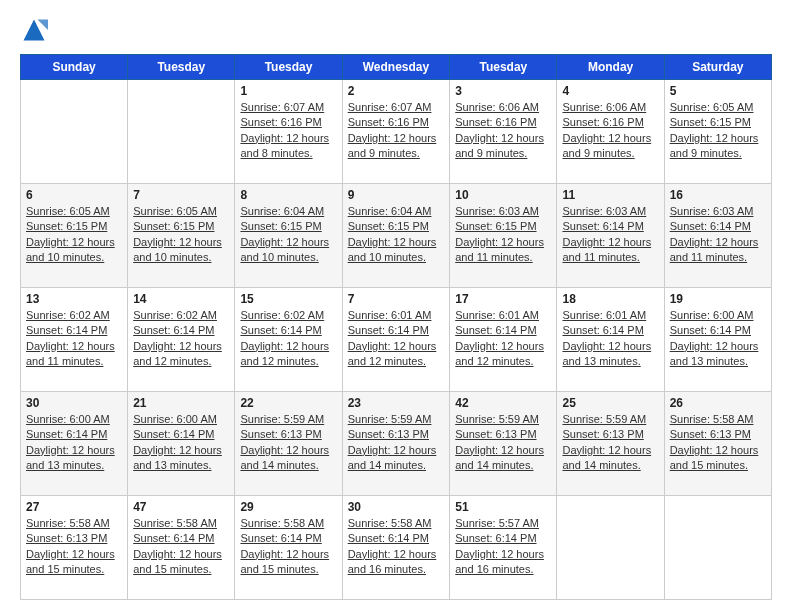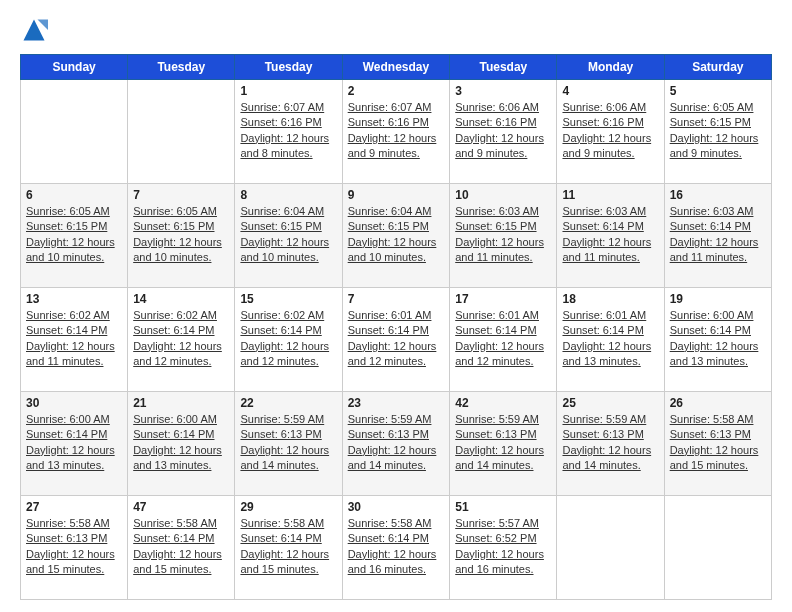--- a/index.html
+++ b/index.html
@@ -319,21 +319,21 @@
           </td>
           <td>
             <span class="day-num">30</span>
             <div class="day-info">Sunrise: 5:58 AM
 Sunset: 6:14 PM
 Daylight: 12 hours and 16 minutes.</div>
           </td>
           <td>
             <span class="day-num">51</span>
             <div class="day-info">Sunrise: 5:57 AM
-Sunset: 6:52 PM
+Sunset: 6:14 PM
 Daylight: 12 hours and 16 minutes.</div>
           </td>
           <td class="empty"></td>
           <td class="empty"></td>
         </tr>
       </tbody>
   </table>
 </div>
 
 </body></html>

